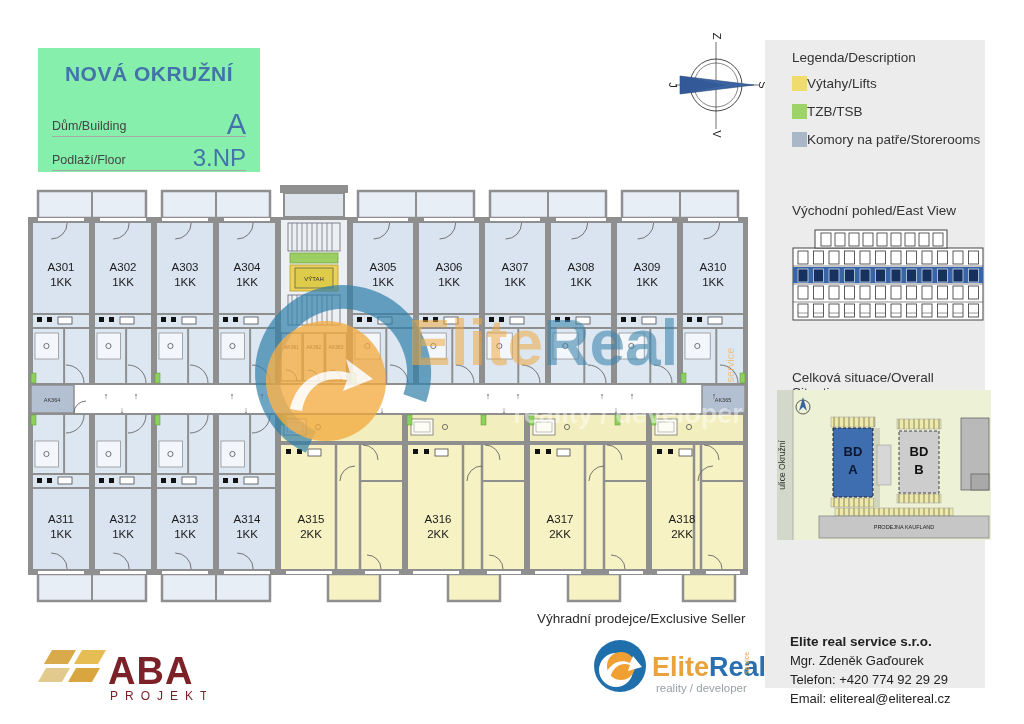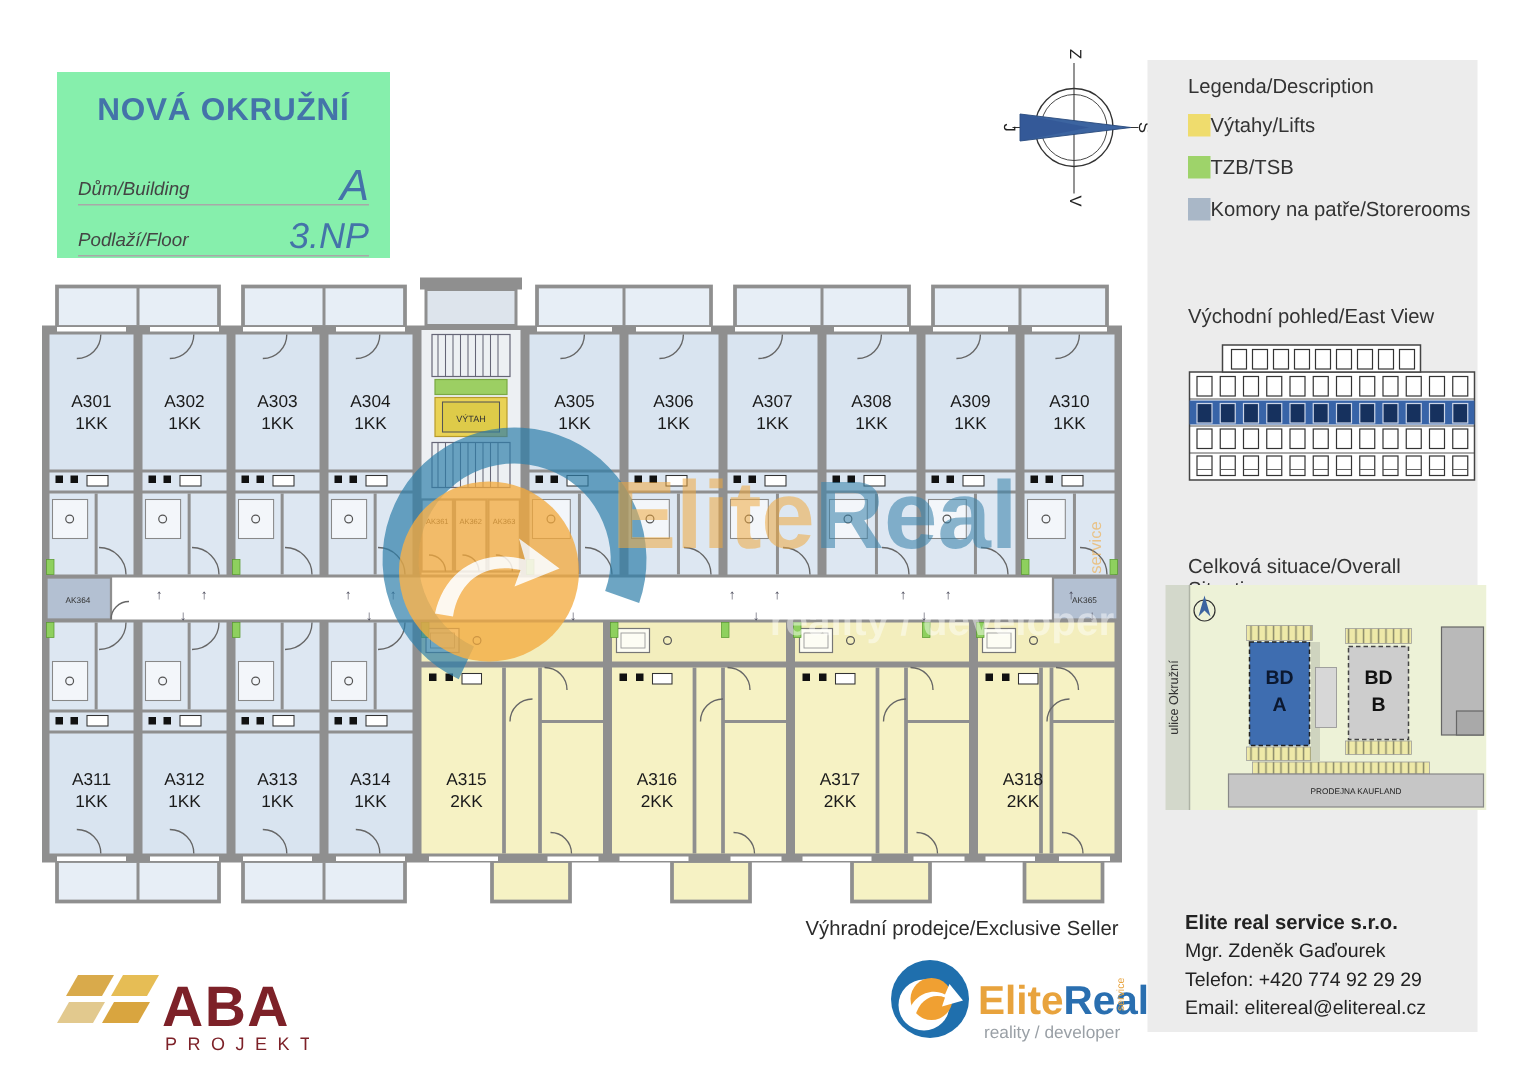--- a/index.html
+++ b/index.html
@@ -4,33 +4,33 @@
 <style>
   html,body{margin:0;padding:0;}
   body{width:1024px;height:724px;position:relative;background:#ffffff;
        font-family:"Liberation Sans",sans-serif;overflow:hidden;}
   .abs{position:absolute;}
   
   .title-block{left:38px;top:48px;width:222px;height:124px;background:#86efac;}
   .title-block h1{margin:14px 0 0 0;text-align:center;font-size:21px;color:#4473a9;
                   letter-spacing:.5px;font-weight:bold;}
   .tb-row{position:absolute;left:14px;right:14px;border-bottom:1px solid #a8a8a8;
-          display:flex;justify-content:space-between;align-items:flex-end;font-style:italic;}
+          display:flex;justify-content:space-between;align-items:flex-end;}
   .tb-row .lbl{font-size:12.5px;color:#444;padding-bottom:3px;}
   .tb-row .val{color:#4473a9;line-height:24px;}
   #row-building{top:56px;height:32px;} #row-building .val{font-size:29px;}
   #row-floor{top:92px;height:30px;} #row-floor .val{font-size:24px;margin-left:48px;}
   
   .sidebar{left:765px;top:40px;width:220px;height:648px;background:#ececec;}
   .sb-h{position:absolute;left:27px;font-size:13.5px;color:#333;}
   .leg-row{position:absolute;left:27px;display:flex;align-items:center;}
   .swatch{width:15px;height:15px;display:inline-block;}
   .leg-lbl{font-size:13.5px;color:#333;}
   .seller{position:absolute;left:25px;top:565px;font-size:13px;color:#222;line-height:19px;}
-  .seller .co{font-weight:bold;font-size:13.5px;}
+  .seller .co{font-weight:bold;font-size:13.5px;margin-top:27px;}
   
   .exclusive{left:537px;top:611px;width:220px;text-align:left;font-size:13.5px;color:#2b2b2b;}
   svg text{font-family:"Liberation Sans",sans-serif;}
 </style>
 </head>
 <body>
 
 <div class="abs title-block">
   <h1>NOVÁ OKRUŽNÍ</h1>
   <div class="tb-row" id="row-building">

